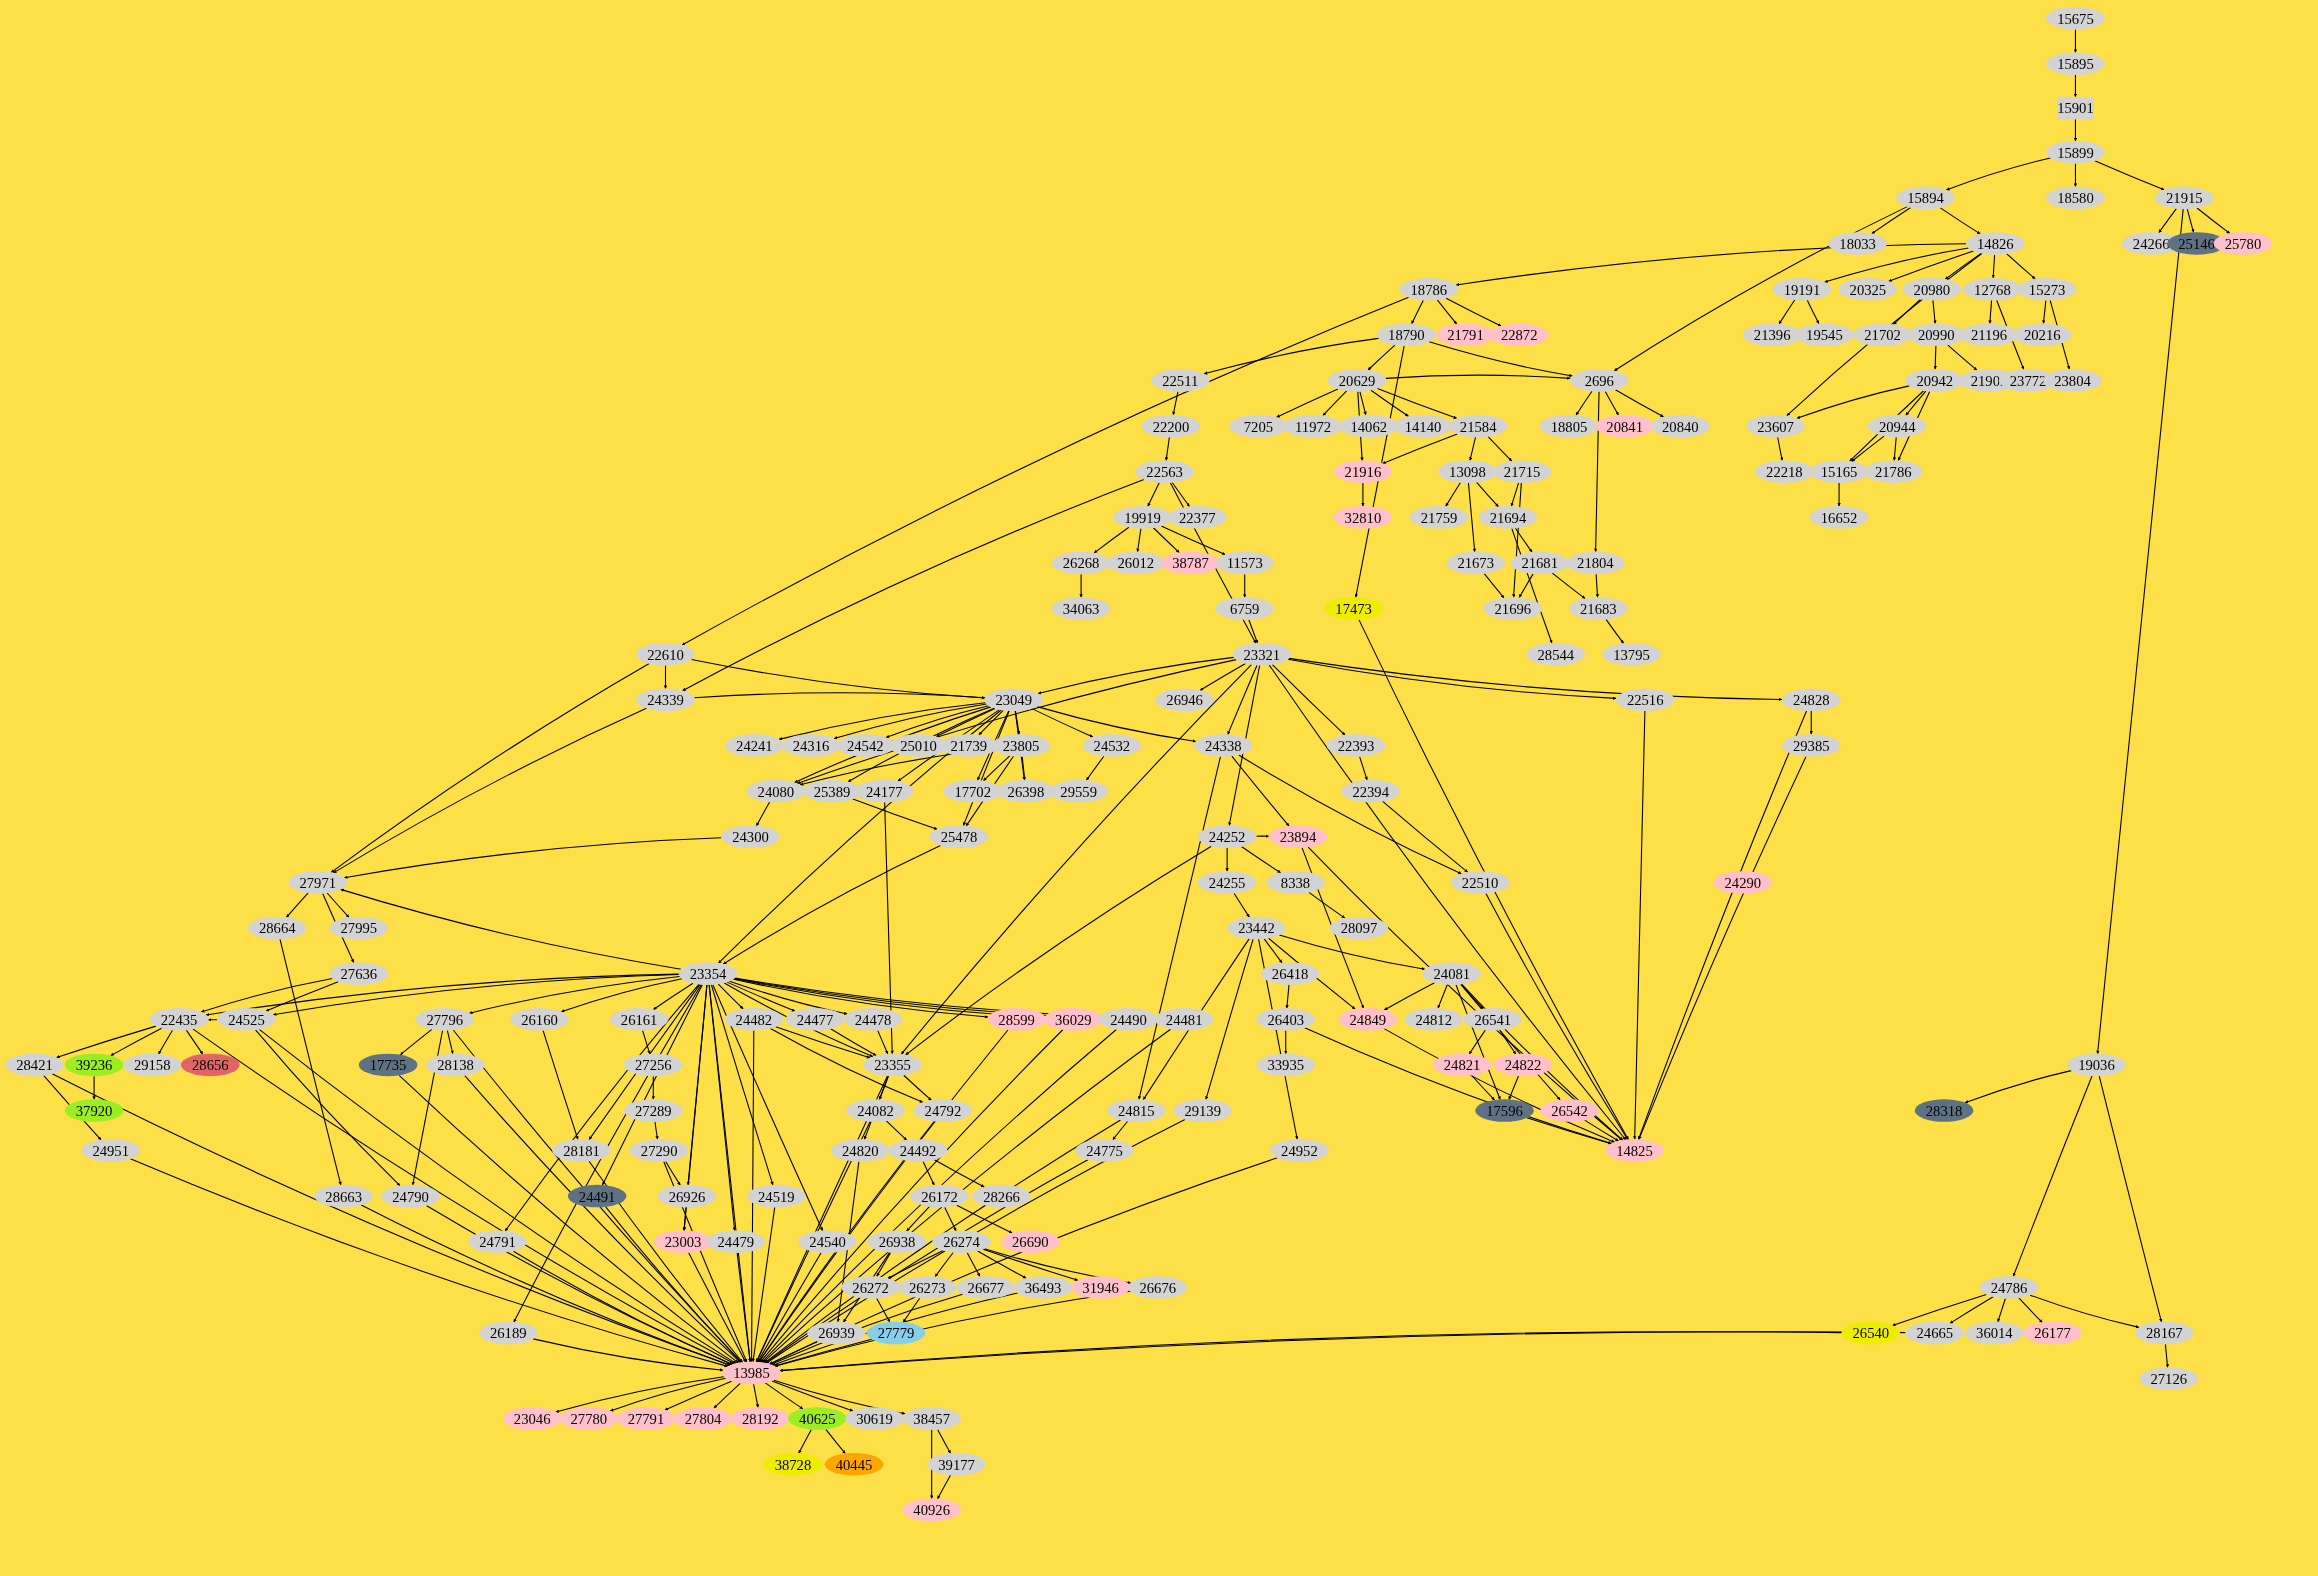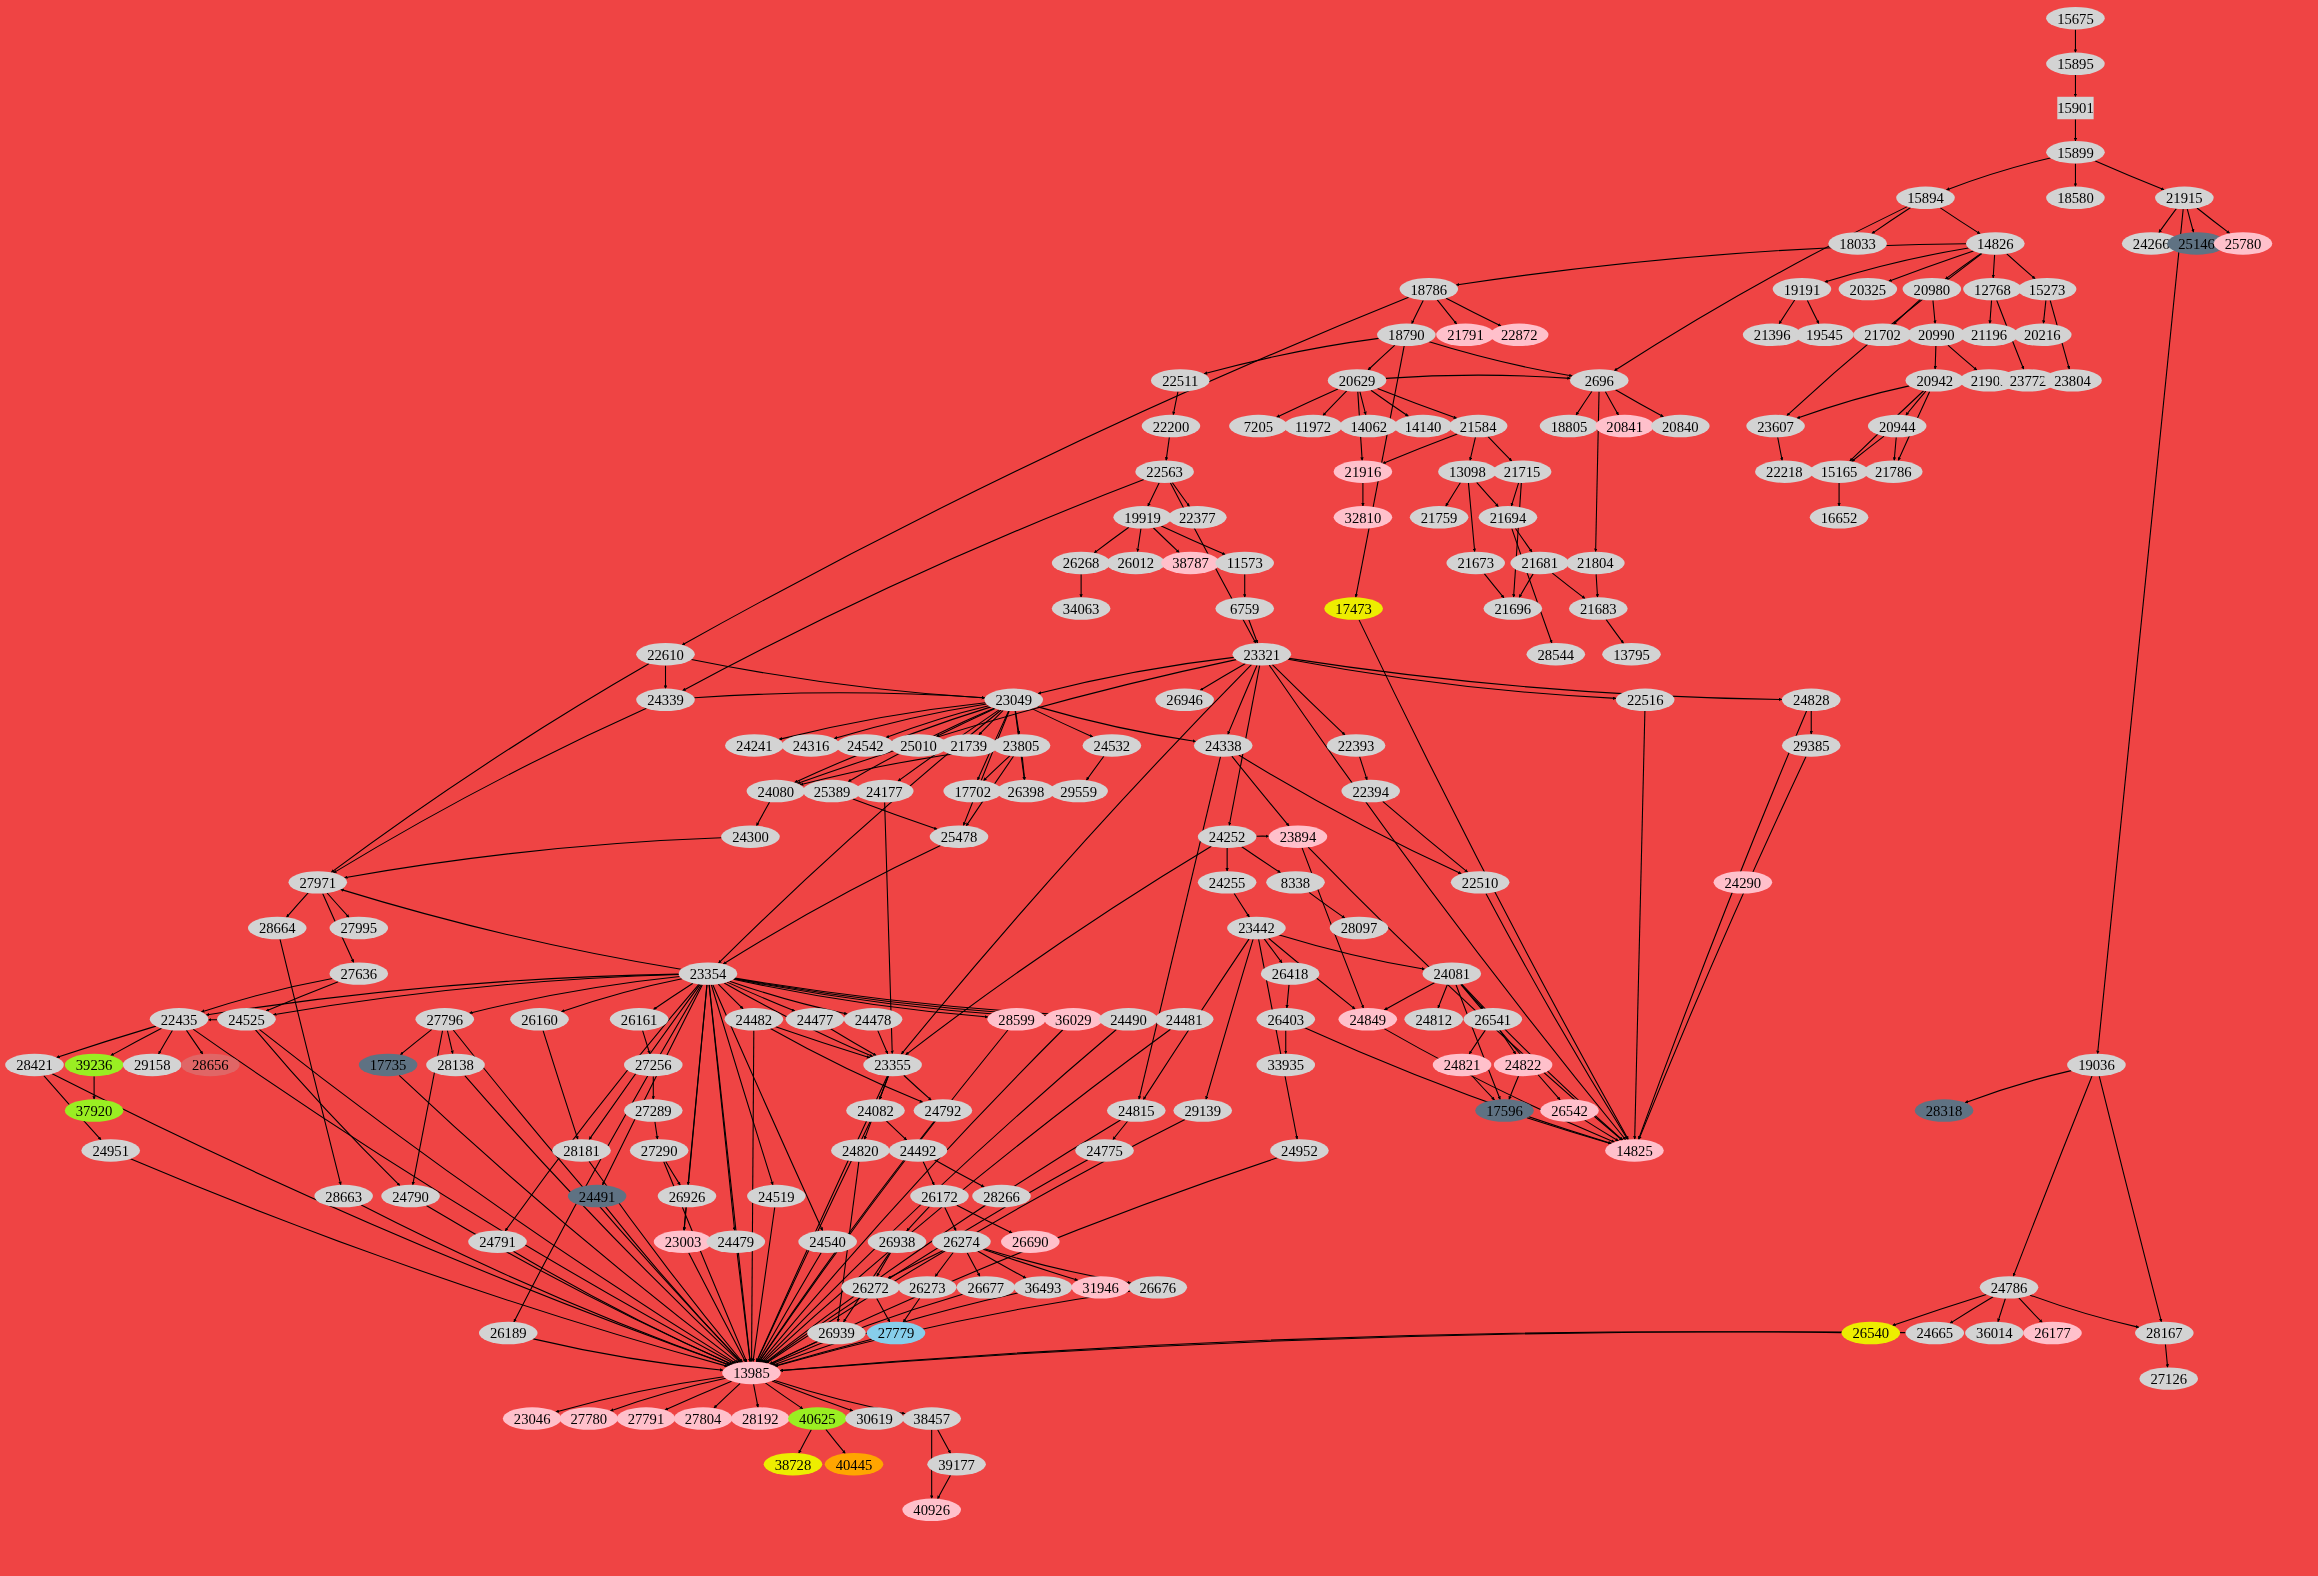--- a/index.html
+++ b/index.html
@@ -1,16 +1,16 @@
 <!DOCTYPE html>
 <html style="font-size:7.8px"><head>
 <meta charset="utf-8">
 <style>
   html,body{margin:0;padding:0;background:#ffffff;}
-  #root{position:relative;width:2319px;height:1576px;background:#ef4444;
+  #root{position:relative;width:2319px;height:1576px;background:#fde047;
         font-family:"Liberation Serif", serif;overflow:hidden;}
   svg{position:absolute;left:0;top:0;width:2319px;height:1576px;}
   .nlabel{font-family:"Liberation Serif", serif;font-size:30px;fill:#000;
           text-anchor:middle;dominant-baseline:central;}
   .edge{fill:none;stroke:#000000;stroke-width:2.2px;}
   .nshape{stroke:#000;stroke-width:0;}
 </style>
 </head>
 <body>
 <div id="root">

